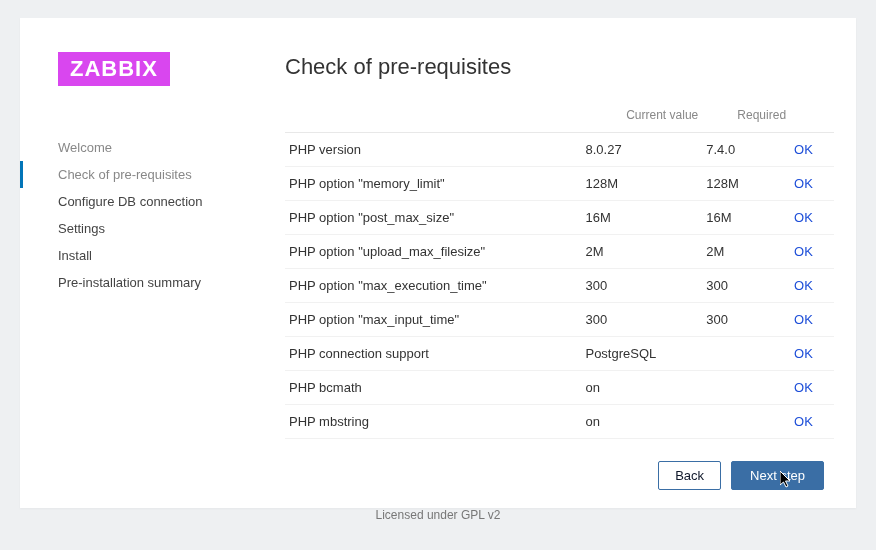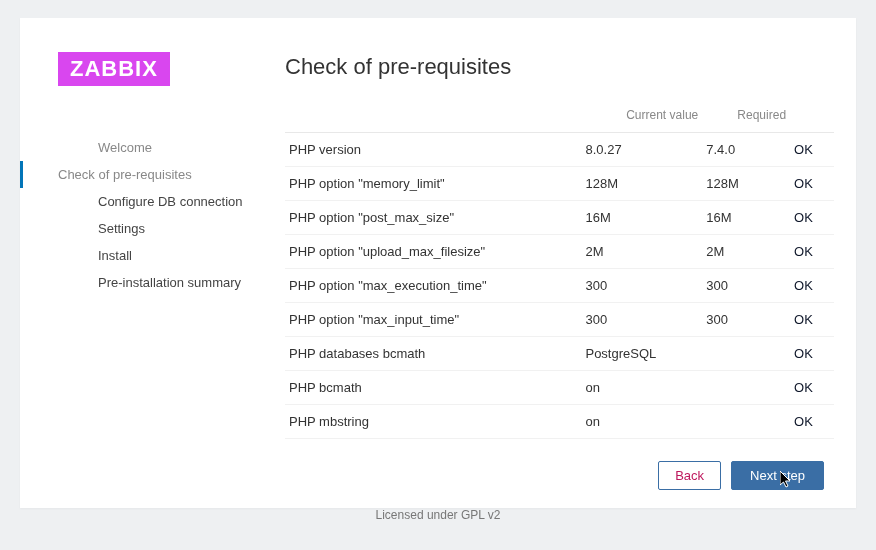--- a/index.html
+++ b/index.html
@@ -36,21 +36,20 @@
       font-family: Arial, sans-serif;
     }
     .nav {
       margin-top: 48px;
     }
     .nav-item {
       padding: 6px 0;
       font-size: 13px;
       color: #444;
       cursor: default;
-      margin-left: 40px;
     }
     .nav-item.done { color: #888; }
     .nav-item.active {
       color: #888;
       border-left: 3px solid #0275b8;
       margin-left: -38px;
       padding-left: 35px;
     }
     .main {
       flex: 1;
@@ -85,37 +84,37 @@
     th.col-name { width: 54%; }
     th.col-cur  { width: 22%; }
     th.col-req  { width: 16%; }
     th.col-st   { width: 8%; }
     tbody td {
       padding: 9px 4px;
       border-bottom: 1px solid #f1f1f1;
       font-size: 13px;
       color: #333;
     }
-    td.status-ok { color: #0f172a; font-weight: 500; }
+    td.status-ok { color: #1d4ed8; font-weight: 500; }
     .footer {
       padding: 18px 10px 18px 0;
       display: flex;
       justify-content: flex-end;
       gap: 10px;
     }
     .btn {
       font-size: 13px;
       padding: 6px 16px;
       border-radius: 2px;
       cursor: pointer;
       border: 1px solid #3a6ea5;
     }
     .btn-secondary {
       background: #fff;
-      color: #be185d;
+      color: #0f172a;
     }
     .btn-primary {
       background: #3a6ea5;
       color: #fff;
       position: relative;
       padding: 6px 18px;
     }
     .cursor {
       position: absolute;
       left: 780px;
@@ -190,21 +189,21 @@
               <td>300</td>
               <td class="status-ok">OK</td>
             </tr>
             <tr>
               <td>PHP option "max_input_time"</td>
               <td>300</td>
               <td>300</td>
               <td class="status-ok">OK</td>
             </tr>
             <tr>
-              <td>PHP databases bcmath</td>
+              <td>PHP connection support</td>
               <td>PostgreSQL</td>
               <td></td>
               <td class="status-ok">OK</td>
             </tr>
             <tr>
               <td>PHP bcmath</td>
               <td>on</td>
               <td></td>
               <td class="status-ok">OK</td>
             </tr>

